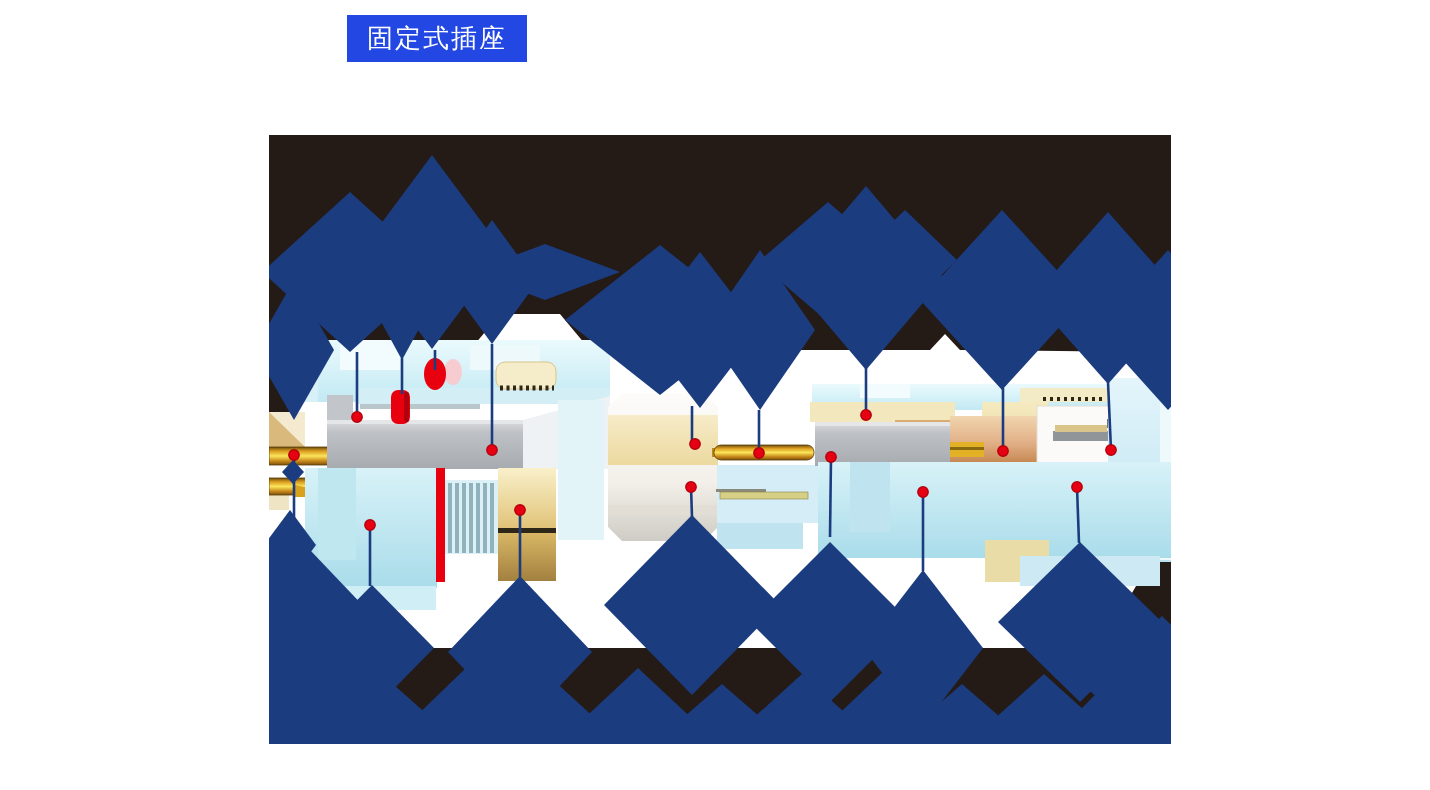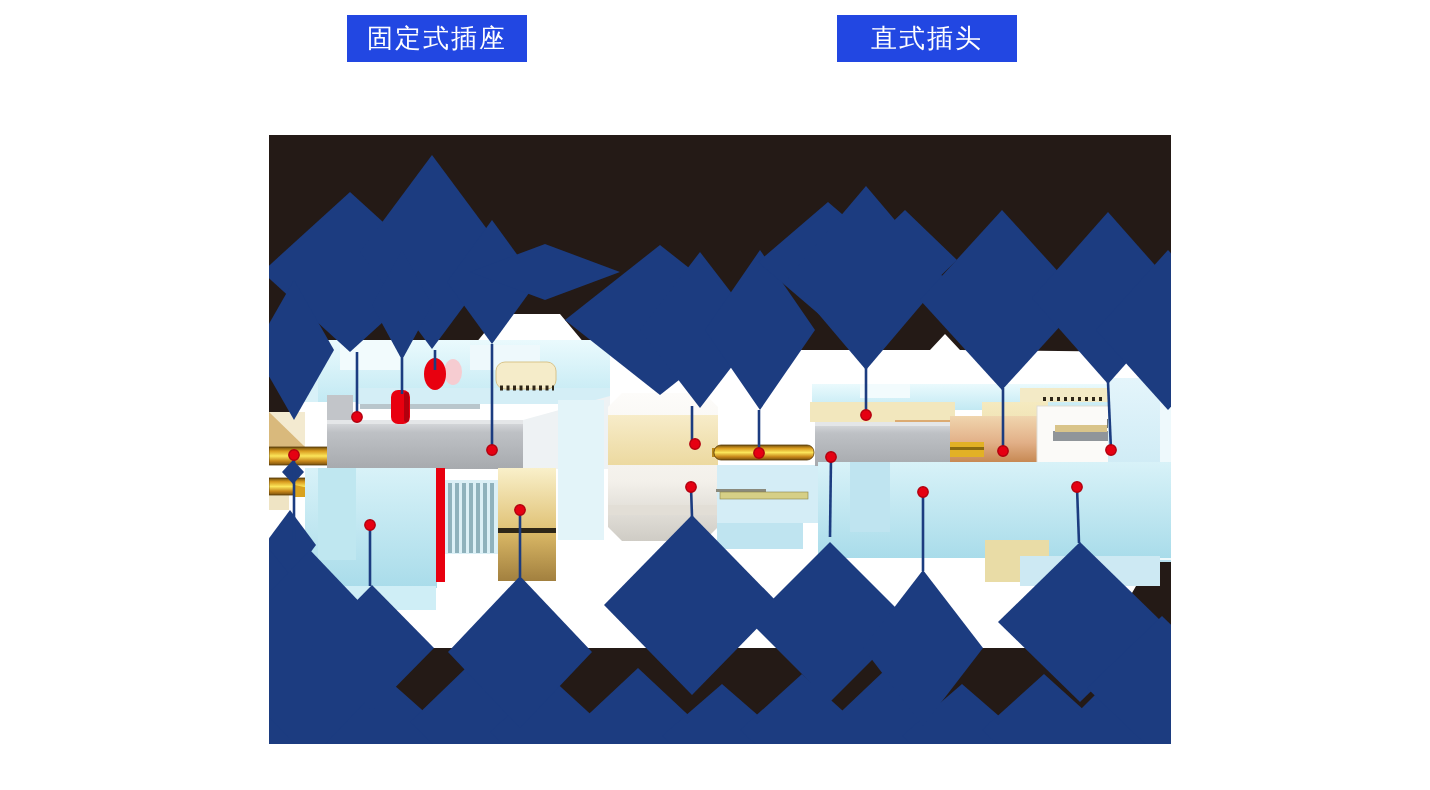--- a/index.html
+++ b/index.html
@@ -19,21 +19,20 @@
     background:#241a16;
   }
   svg{display:block;}
 </style>
 </head>
 <body>
 
 <div class="stage">
 
   <div class="cap-btn left">固定式插座</div>
-  <div class="cap-btn right">直式插头</div>
 
   <div class="diagram-frame">
     <svg width="902" height="609" viewBox="269 135 902 609">
       <defs>
         <linearGradient id="goldPin" x1="0" y1="0" x2="0" y2="1">
           <stop offset="0" stop-color="#6e4d0c"></stop>
             <stop offset="0.22" stop-color="#d99b1e"></stop>
           <stop offset="0.5" stop-color="#fbe55a"></stop>
             <stop offset="0.78" stop-color="#c8871a"></stop>
           <stop offset="1" stop-color="#7a520e"></stop>

